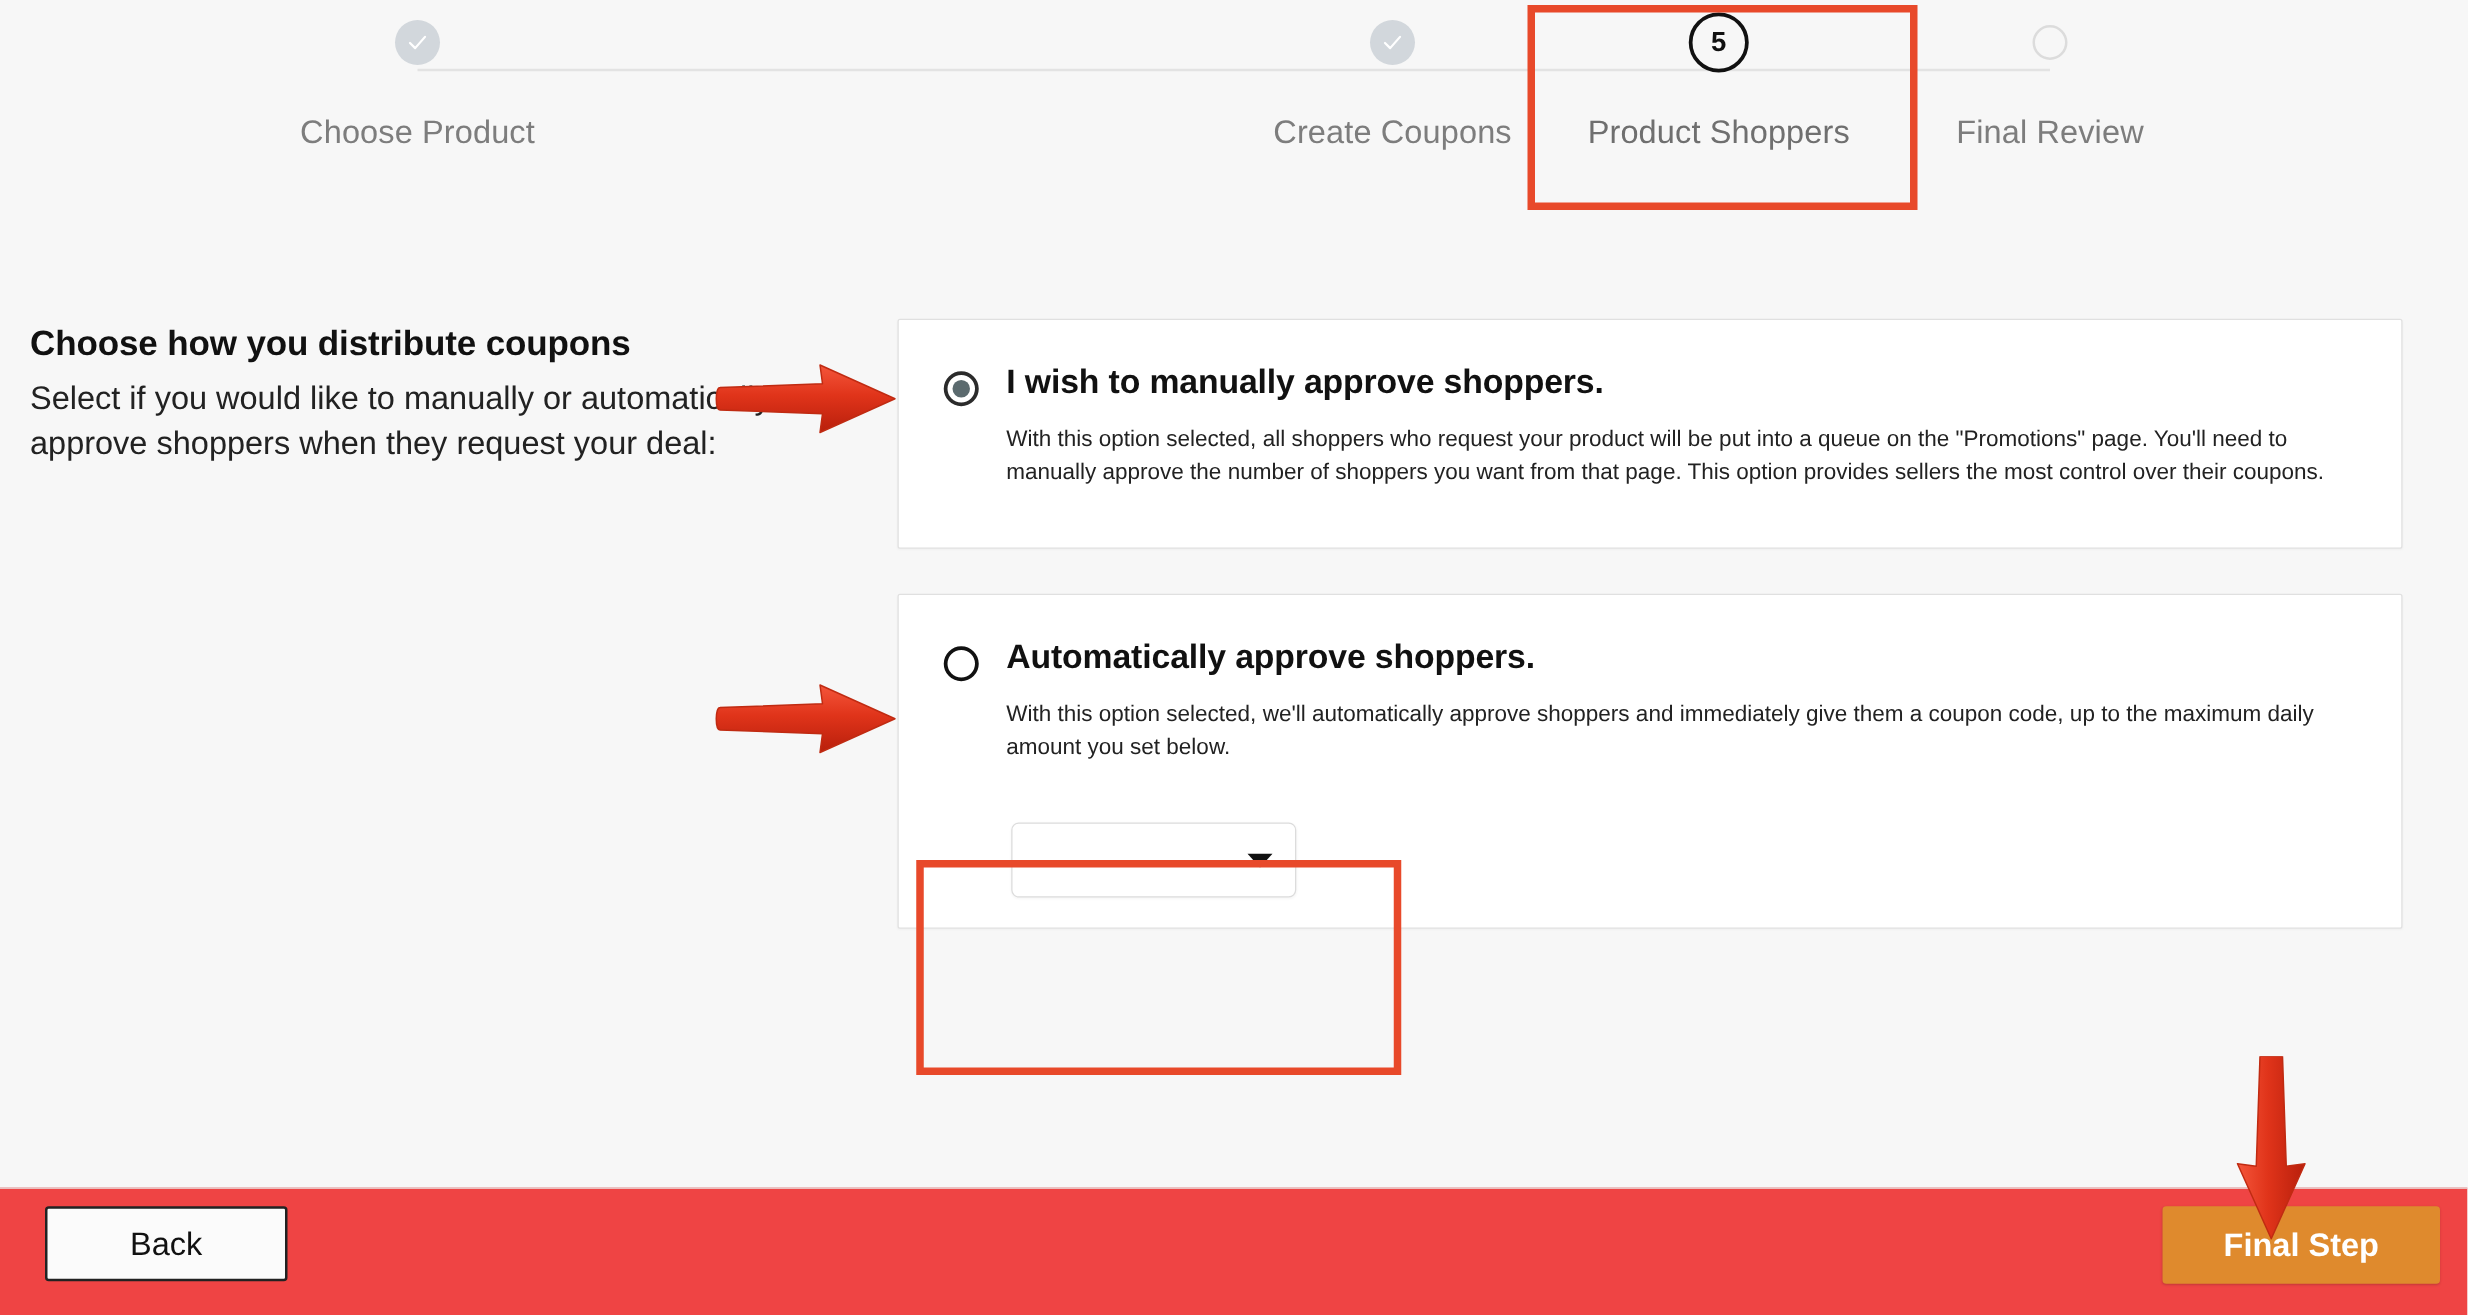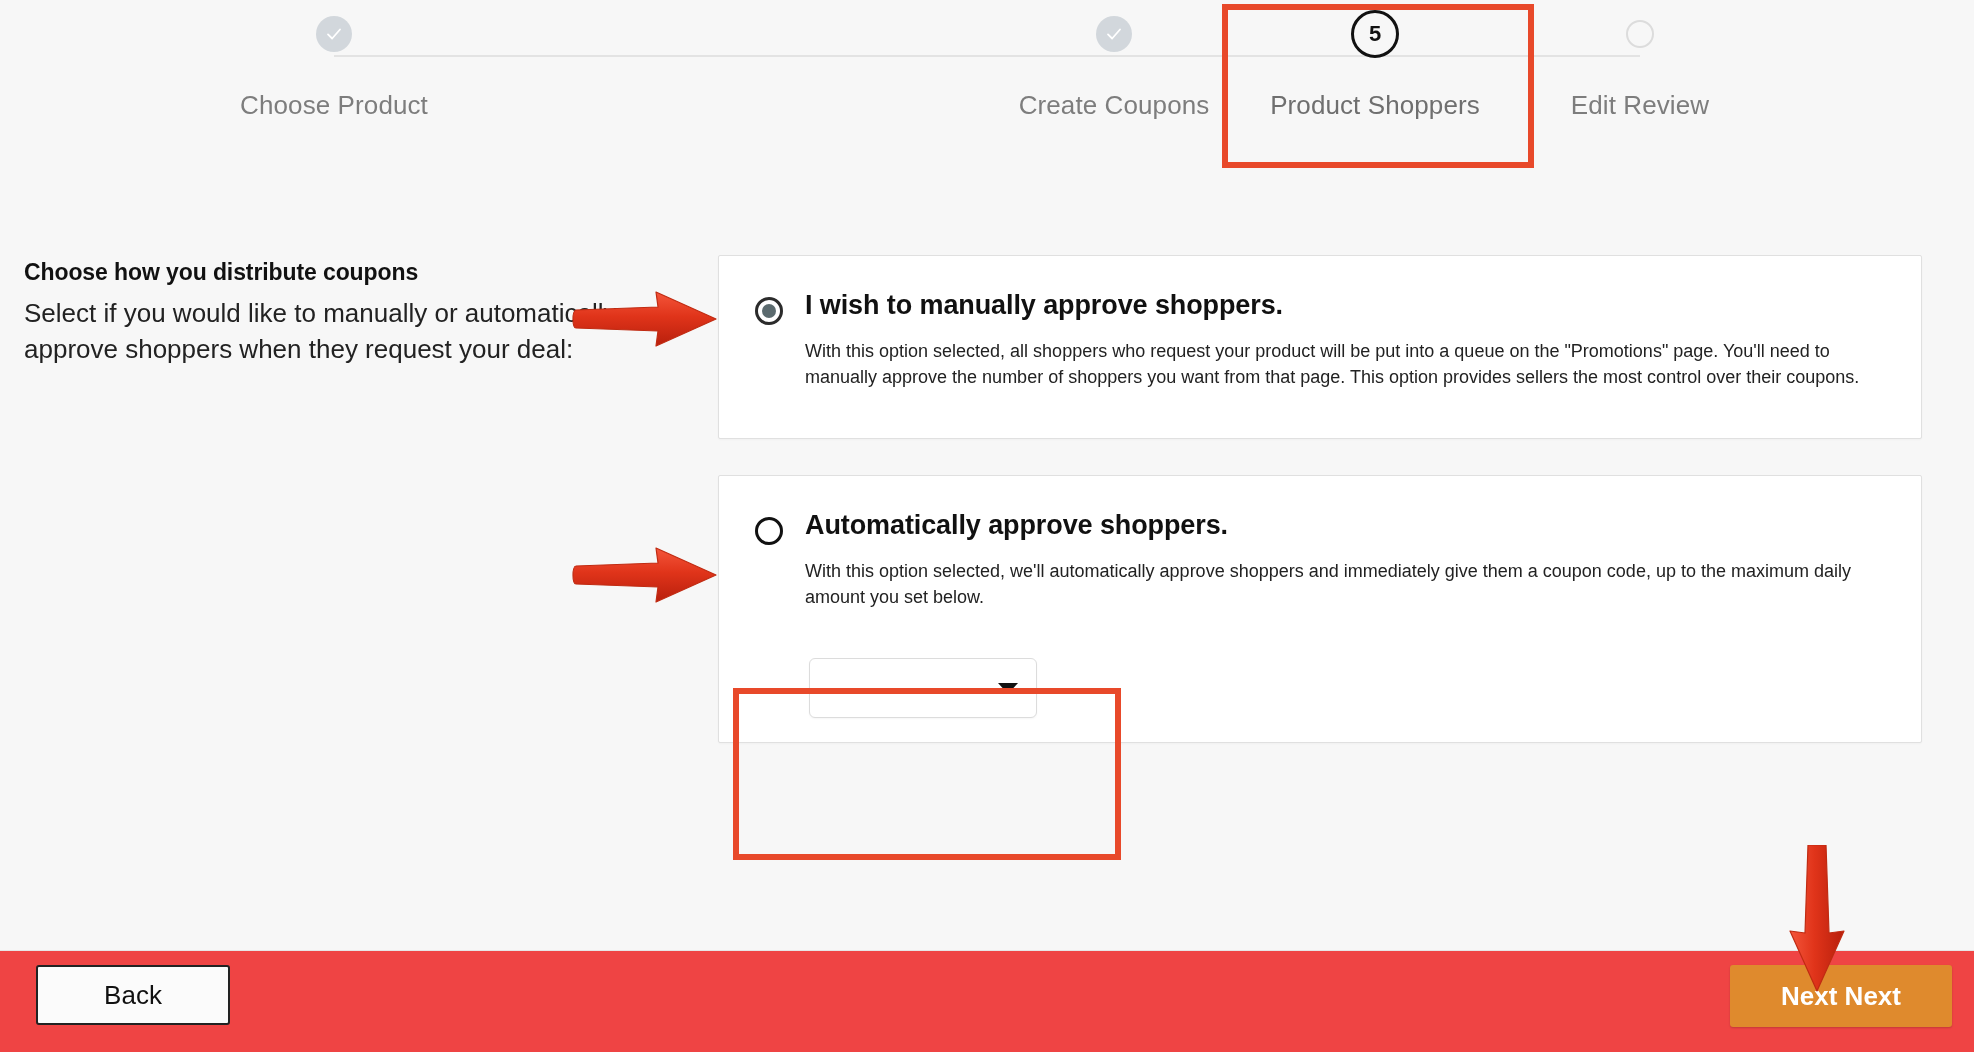--- a/index.html
+++ b/index.html
@@ -108,21 +108,21 @@
     width: 1974px;
     height: 785px;
   }
   .left-col {
     position: absolute;
     left: 24px;
     top: 94px;
     width: 640px;
   }
   .left-title {
-    font-size: 23px;
+    font-size: 28px;
     font-weight: bold;
     color: #111;
     letter-spacing: -0.1px;
     margin-bottom: 10px;
   }
   .left-desc {
     font-size: 26px;
     color: #222;
     line-height: 1.38;
   }
@@ -294,21 +294,21 @@
     <div class="step-circle-wrap">
       <div class="circle current">5</div>
     </div>
     <div class="step-label active">Product Shoppers</div>
   </div>
 
   <div class="step" id="step-5" style="left:1640px;">
     <div class="step-circle-wrap">
       <div class="circle upcoming"></div>
     </div>
-    <div class="step-label">Edit Review</div>
+    <div class="step-label">Final Review</div>
   </div>
 </div>
 
 <div class="content">
 
   <div class="left-col">
     <div class="left-title">Choose how you distribute coupons</div>
     <div class="left-desc">Select if you would like to manually or automatically approve shoppers when they request your deal:</div>
   </div>
 
@@ -335,21 +335,21 @@
           </div>
         </div>
       </div>
     </div>
 
   </div>
 </div>
 
 <div class="footer">
   <button class="btn-back">Back</button>
-  <button class="btn-next">Next Next</button>
+  <button class="btn-next">Final Step</button>
 </div>
 
 <div class="anno-box" id="anno-step5"></div>
 <div class="anno-box" id="anno-dropdown"></div>
 
 <div class="arrow" id="arrow-1">
   <svg width="150" height="62" viewBox="0 0 150 62">
     <defs>
       <linearGradient id="ag1" x1="0" y1="0" x2="0" y2="1">
         <stop offset="0%" stop-color="#f4553a"></stop>

